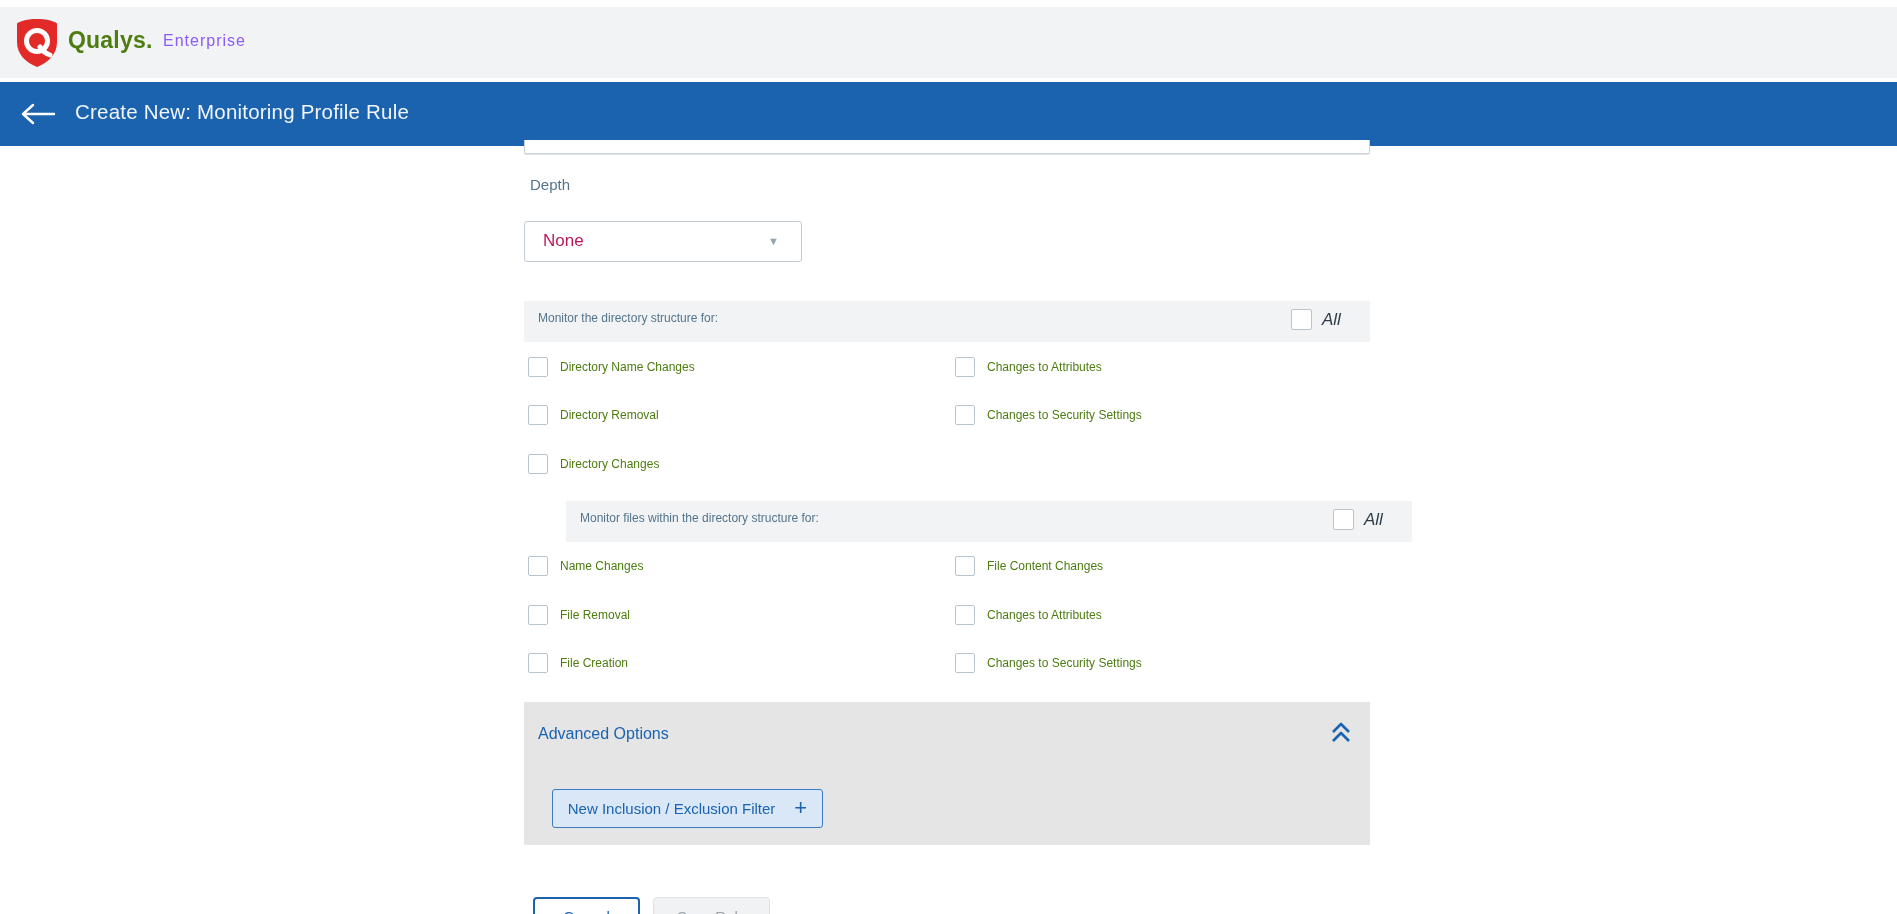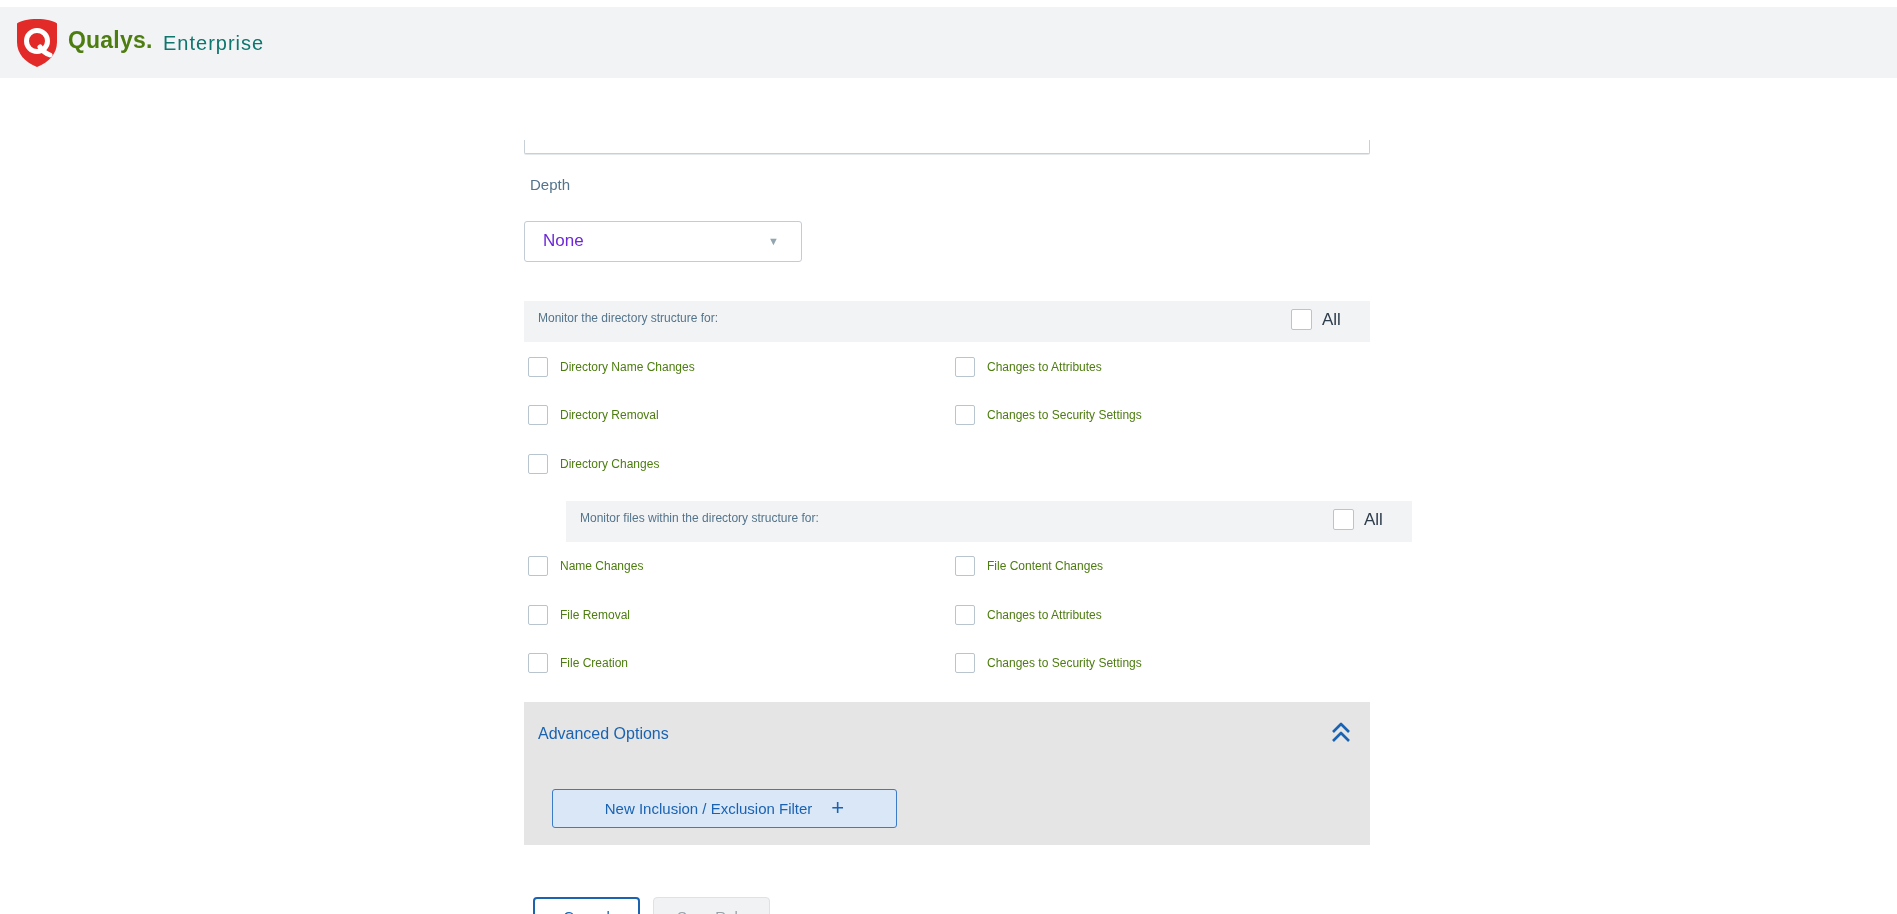--- a/index.html
+++ b/index.html
@@ -3,61 +3,61 @@
 <meta charset="utf-8">
 <style>
   * { margin:0; padding:0; box-sizing:border-box; }
   html,body { background:#ffffff; font-family:"Liberation Sans", sans-serif; }
   #screen { position:relative; width:1897px; height:914px; background:#ffffff; overflow:hidden; }
 
   
   .appbar { position:absolute; left:0; top:7px; width:1897px; height:71px; background:#f1f3f5; }
   .logo-wrap { position:absolute; left:14px; top:11px; width:46px; height:50px; }
   .brand-name { position:absolute; left:68px; top:20px; font-size:23px; font-weight:700; color:#4d7c0f; letter-spacing:0.2px; }
-  .brand-product { position:absolute; left:163px; top:25px; font-size:20px; color:#0f766e; letter-spacing:1px; }
+  .brand-product { position:absolute; left:163px; top:25px; font-size:16px; color:#8b5cf6; letter-spacing:1px; }
 
   
   .titlebar { position:absolute; left:0; top:82px; width:1897px; height:64px; background:#1b63ae; }
   .back-btn { position:absolute; left:20px; top:20px; width:40px; height:24px; cursor:pointer; }
   .page-title { position:absolute; left:75px; top:18px; font-size:20.5px; font-weight:500; color:#f2f6fa; letter-spacing:0.2px; }
 
   
   .content { position:absolute; left:524px; top:0; width:846px; height:914px; }
 
   .partial-input { position:absolute; left:0; top:140px; width:846px; height:14px; background:#ffffff;
     border-left:1px solid #c7d0d7; border-right:1px solid #c7d0d7; border-bottom:1px solid #c7d0d7;
     border-radius:0 0 2px 2px; box-shadow:0 1px 0 rgba(180,190,198,0.35); }
 
   .field-label { position:absolute; left:6px; top:176px; font-size:15px; color:#54748c; }
   .dropdown { position:absolute; left:0; top:221px; width:278px; height:41px; background:#ffffff;
     border:1px solid #c3ccd4; border-radius:3px; cursor:pointer; }
-  .dropdown-value { position:absolute; left:18px; top:9px; font-size:17px; color:#6d28d9; }
+  .dropdown-value { position:absolute; left:18px; top:9px; font-size:17px; color:#be185d; }
   .dropdown-caret { position:absolute; right:22px; top:13px; font-size:11px; color:#93a5b1; }
 
   .section-bar { position:absolute; left:0; width:846px; height:41px; background:#f1f3f4; }
   .section-bar.s1 { top:301px; }
   .section-bar.s2 { top:501px;margin-left:42px; }
   .section-title { position:absolute; left:14px; top:10px; font-size:12px; color:#54748c; }
   .all-box { position:absolute; left:767px; top:8px; width:21px; height:21px; background:#ffffff;
     border:1px solid #b9c5ce; border-radius:2px; cursor:pointer; }
-  .all-label { position:absolute; left:798px; top:9px; font-size:17px; color:#2e3d4c; }
+  .all-label { position:absolute; left:798px; top:9px; font-size:17px; color:#2e3d4c;font-style:italic; }
 
   .cb { position:absolute; width:20px; height:20px; background:#ffffff; border:1px solid #b9c5ce;
     border-radius:2px; cursor:pointer; }
   .cb-label { position:absolute; font-size:12px; color:#4d7c0f; line-height:20px; }
   .colL  { left:4px; }
   .colLt { left:36px; }
   .colR  { left:431px; }
   .colRt { left:463px; }
 
   
   .adv-panel { position:absolute; left:0; top:702px; width:846px; height:143px; background:#e5e5e5; }
   .adv-title { position:absolute; left:14px; top:23px; font-size:16px; color:#1a63b2; cursor:pointer; }
   .adv-collapse { position:absolute; left:805px; top:18px; width:24px; height:26px; cursor:pointer; }
-  .adv-btn { position:absolute; left:28px; top:87px; width:345px; height:39px; background:#d9e7f7;
+  .adv-btn { position:absolute; left:28px; top:87px; width:271px; height:39px; background:#d9e7f7;
     border:1px solid #3c7bc8; border-radius:3px; cursor:pointer; display:flex; align-items:center; justify-content:center; gap:19px; }
   .adv-btn-label { font-size:15px; color:#1a63b2; }
   .adv-btn-plus { font-size:22px; color:#1a63b2; font-weight:400; line-height:18px; margin-top:-2px; }
 
   
   .btn-cancel { position:absolute; left:9px; top:897px; width:107px; height:40px; background:#ffffff;
     border:2px solid #1b63ae; border-radius:4px; color:#1b63ae; font-size:15px; text-align:center;
     line-height:36px; cursor:pointer; font-family:"Liberation Sans", sans-serif; }
   .btn-save { position:absolute; left:129px; top:897px; width:117px; height:40px; background:#f1f2f3;
     border:1px solid #dfe1e3; border-radius:4px; color:#98a1aa; font-size:15px; text-align:center;
@@ -73,20 +73,28 @@
       <svg width="46" height="50" viewBox="0 0 46 50">
         <path d="M23 1 C14 1 6 3 3 5.5 L3 24 C3 36 11 44 23 49 C35 44 43 36 43 24 L43 5.5 C40 3 32 1 23 1 Z" fill="#e22a28"></path>
         <circle cx="23" cy="23" r="10.5" fill="none" stroke="#ffffff" stroke-width="5"></circle>
         <path d="M26 29 Q30 35 36 37" fill="none" stroke="#ffffff" stroke-width="5" stroke-linecap="round"></path>
       </svg>
     </div>
     <span class="brand-name">Qualys.</span>
     <span class="brand-product">Enterprise</span>
   </div>
 
+  <div class="titlebar">
+    <div class="back-btn">
+      <svg width="38" height="24" viewBox="0 0 38 24">
+        <path d="M3 12 H34 M3 12 L13 3 M3 12 L13 21" fill="none" stroke="#ffffff" stroke-width="2.4" stroke-linecap="round" stroke-linejoin="round"></path>
+      </svg>
+    </div>
+    <span class="page-title">Create New: Monitoring Profile Rule</span>
+  </div>
 
   <div class="content">
 
     <div class="partial-input"></div>
 
     <div class="field-label">Depth</div>
     <div class="dropdown">
       <span class="dropdown-value">None</span>
       <span class="dropdown-caret">▼</span>
     </div>

